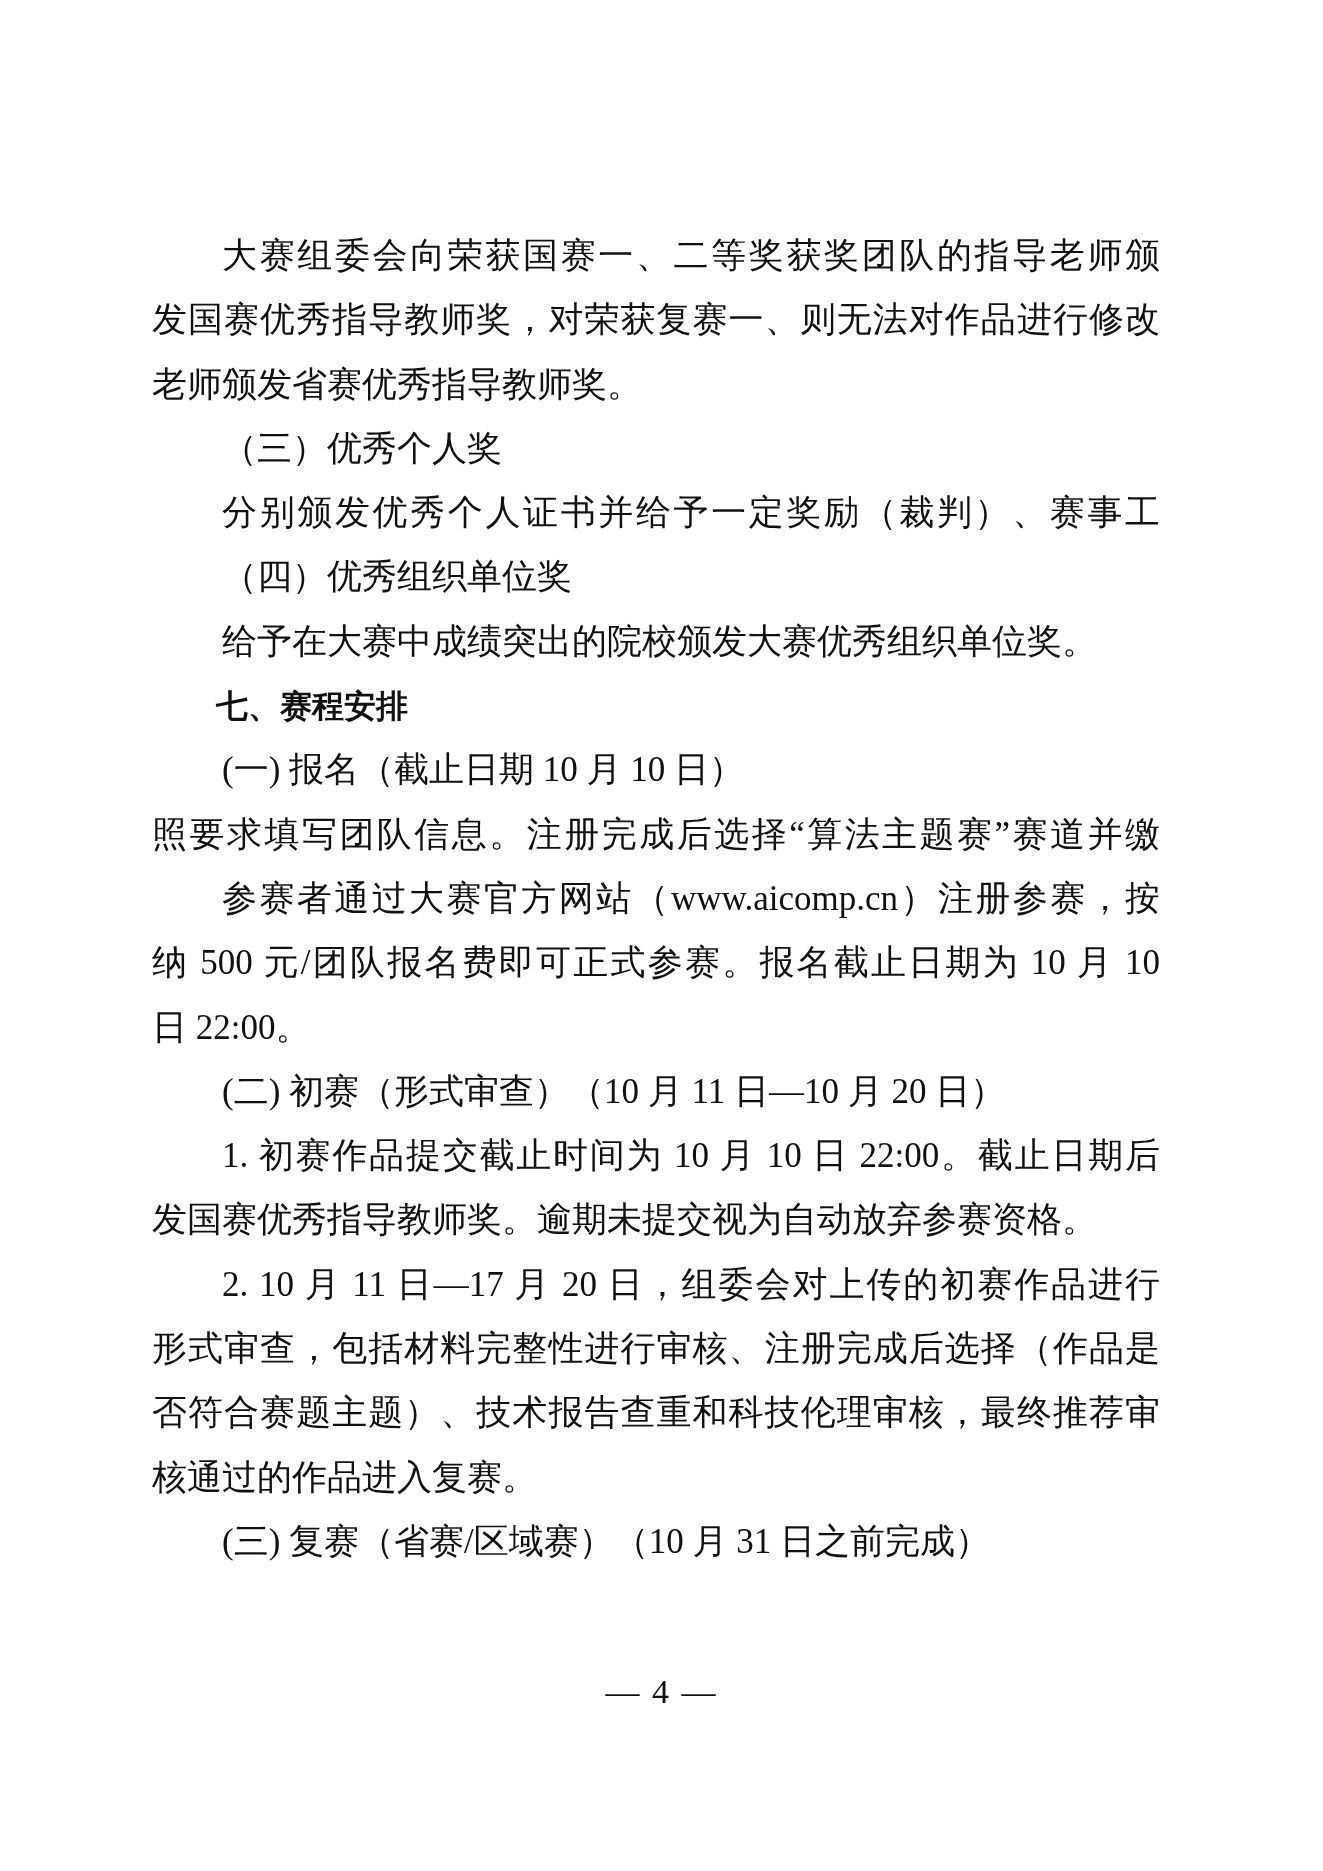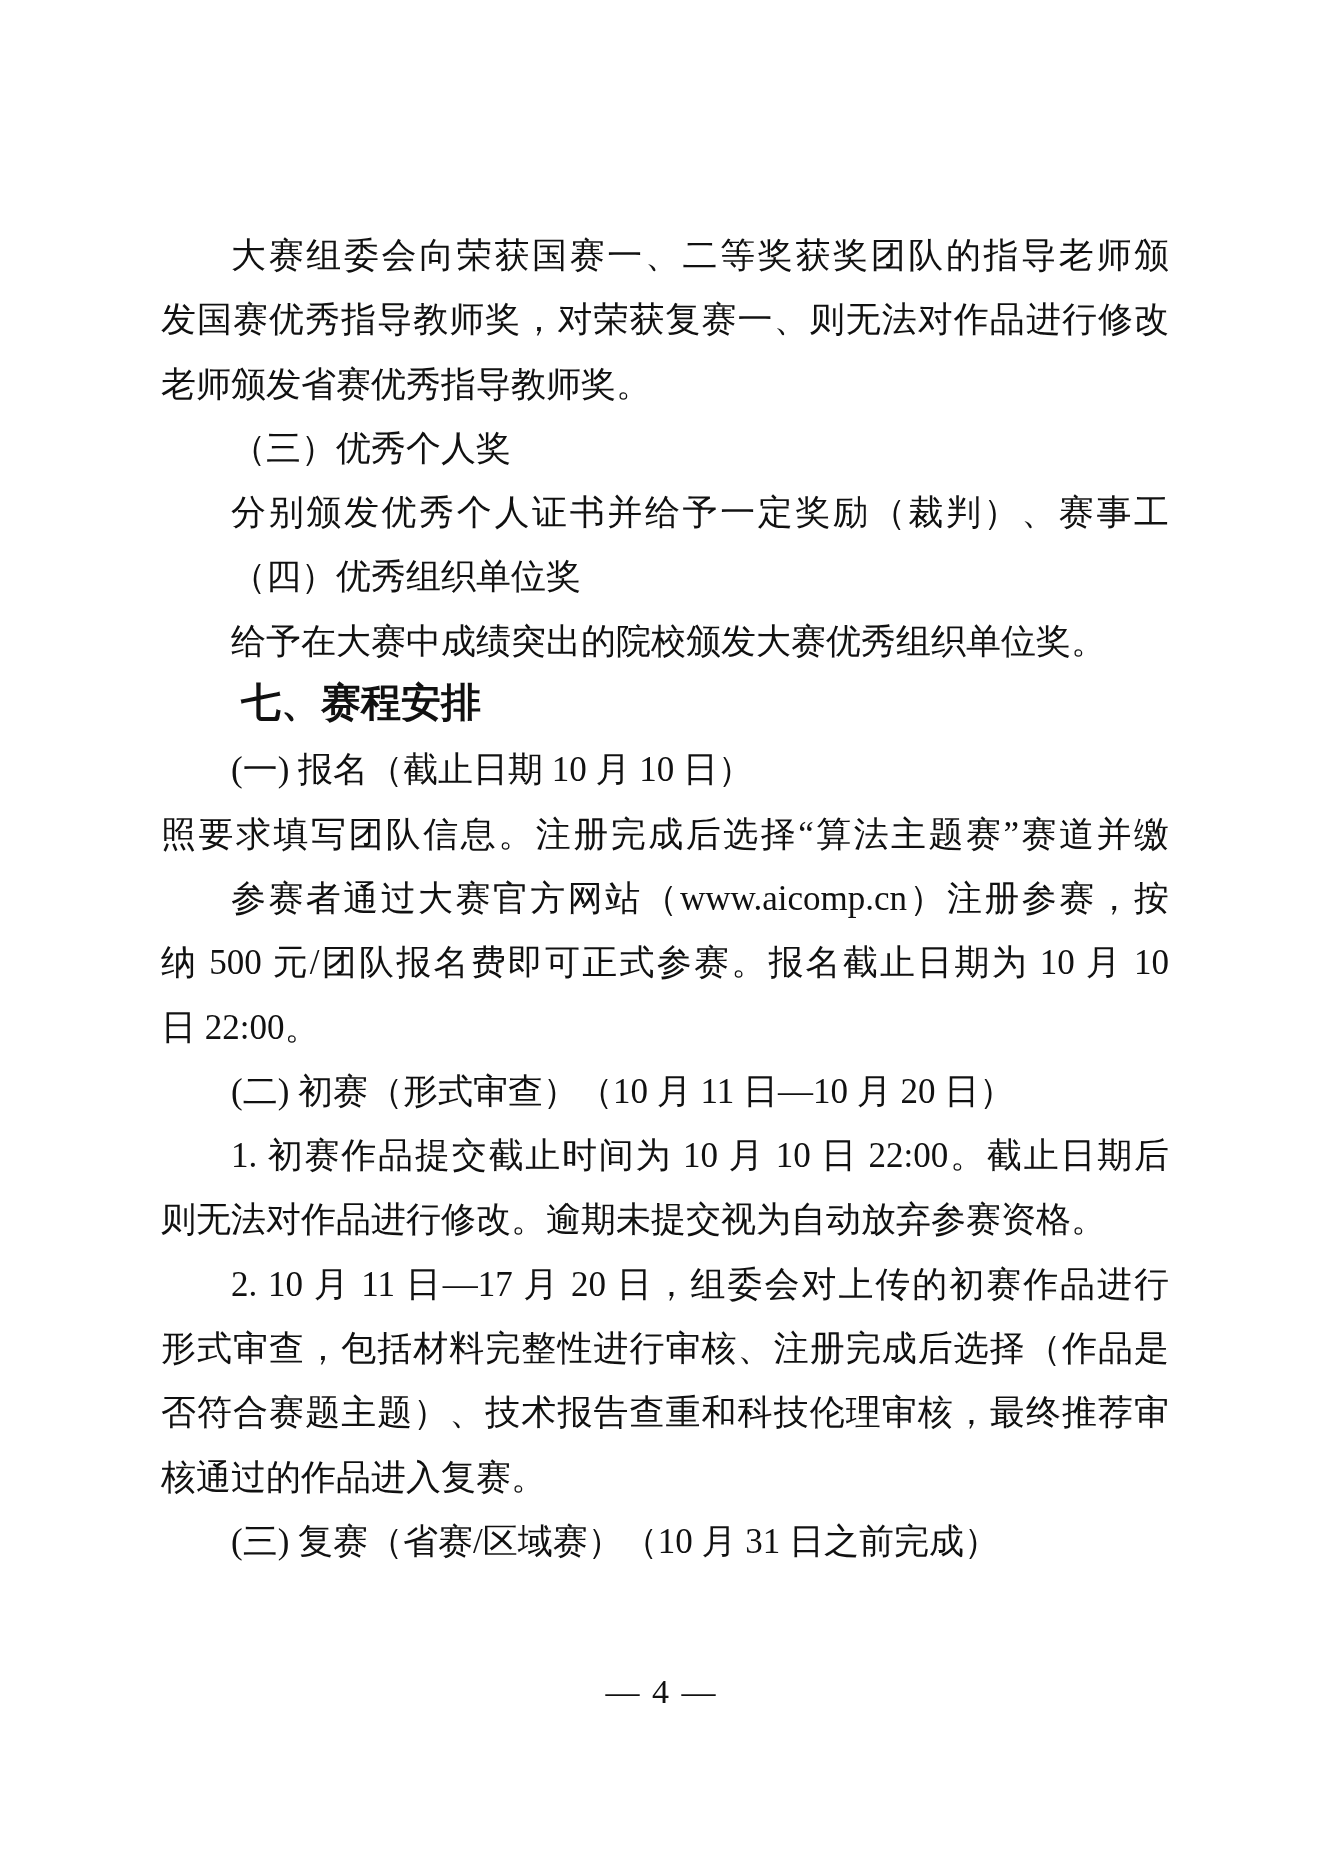--- a/index.html
+++ b/index.html
@@ -12,21 +12,21 @@
     width: 1323px;
     height: 1871px;
     margin: 0 auto;
     background: #ffffff;
     color: #111111;
     font-family: "Liberation Serif", "DejaVu Serif", serif;
     overflow: hidden;
   }
   .content {
     position: absolute;
-    left: 161px;
+    left: 152px;
     top: 224px;
     width: 1008px;
     font-size: 35px;
     line-height: 64.3px;
   }
   .ln {
     height: 64.3px;
     overflow: hidden;
     white-space: normal;
   }
@@ -38,23 +38,23 @@
     text-align: justify;
     text-align-last: justify;
     text-justify: inter-character;
   }
   
   .kai {
     font-weight: 500;
   }
   
   .bold {
-    font-family: Liberation Mono, monospace;
+    font-family: Liberation Serif, serif;
     font-weight: 700;
-    font-size: 40px;
+    font-size: 32px;
   }
   .footer {
     position: absolute;
     left: 0;
     top: 1672px;
     width: 100%;
     text-align: center;
     font-size: 34px;
     line-height: 40px;
     color: #111111;
@@ -74,21 +74,21 @@
     <div class="ln ind kai">（四）优秀组织单位奖</div>
     <div class="ln ind">给予在大赛中成绩突出的院校颁发大赛优秀组织单位奖。</div>
     <div class="ln ind bold">七、赛程安排</div>
     <div class="ln ind kai">(一) 报名（截止日期 10 月 10 日）</div>
     <div class="ln just">照要求填写团队信息。注册完成后选择“算法主题赛”赛道并缴</div>
     <div class="ln ind just">参赛者通过大赛官方网站（www.aicomp.cn）注册参赛，按</div>
     <div class="ln just">纳 500 元/团队报名费即可正式参赛。报名截止日期为 10 月 10</div>
     <div class="ln">日 22:00。</div>
     <div class="ln ind kai">(二) 初赛（形式审查）（10 月 11 日—10 月 20 日）</div>
     <div class="ln ind just">1. 初赛作品提交截止时间为 10 月 10 日 22:00。截止日期后</div>
-    <div class="ln">则无法对作品进行修改。逾期未提交视为自动放弃参赛资格。</div>
+    <div class="ln">发国赛优秀指导教师奖。逾期未提交视为自动放弃参赛资格。</div>
     <div class="ln ind just">2. 10 月 11 日—17 月 20 日，组委会对上传的初赛作品进行</div>
     <div class="ln just">形式审查，包括材料完整性进行审核、注册完成后选择（作品是</div>
     <div class="ln just">否符合赛题主题）、技术报告查重和科技伦理审核，最终推荐审</div>
     <div class="ln">核通过的作品进入复赛。</div>
     <div class="ln ind kai">(三) 复赛（省赛/区域赛）（10 月 31 日之前完成）</div>
   </div>
   <div class="footer">— 4 —</div>
 </div>
 
 </body></html>

